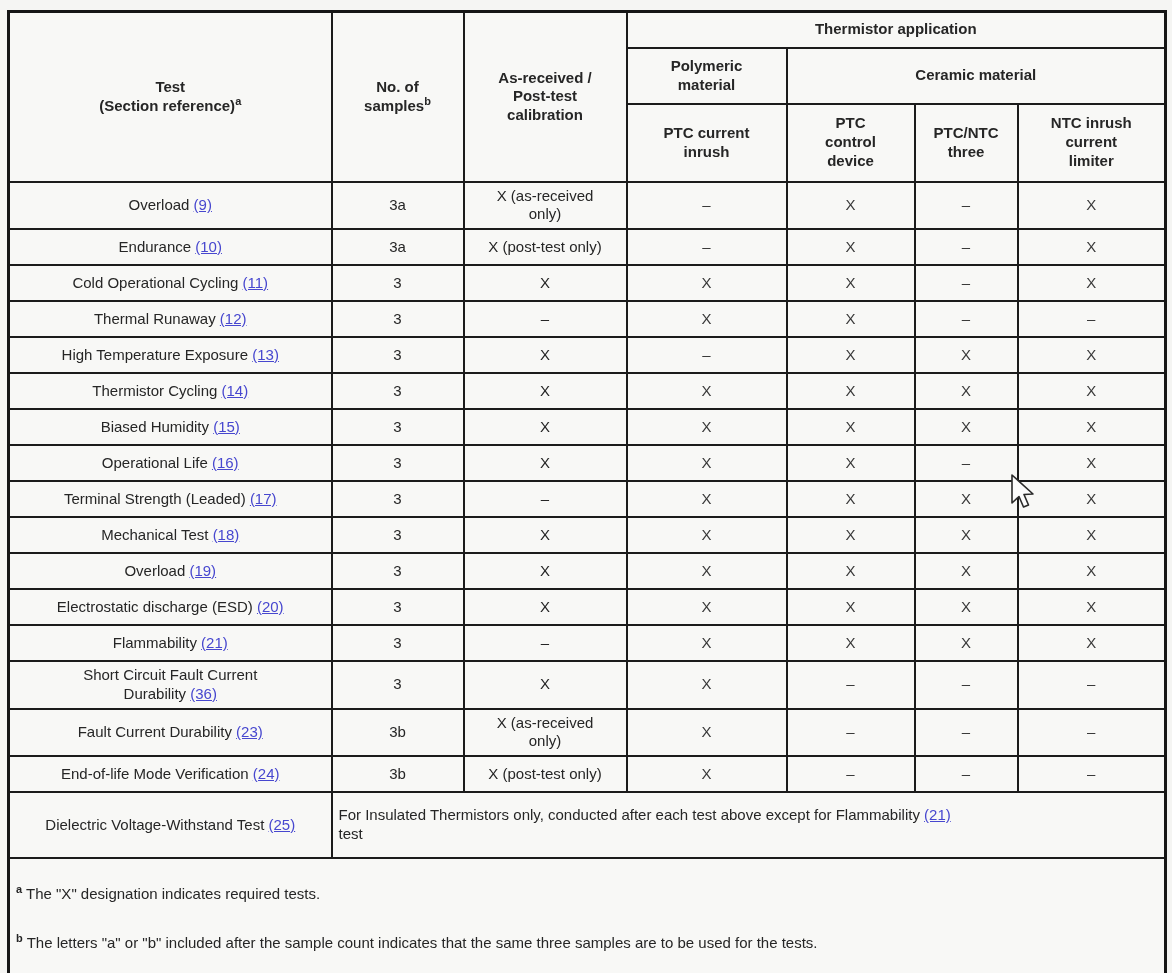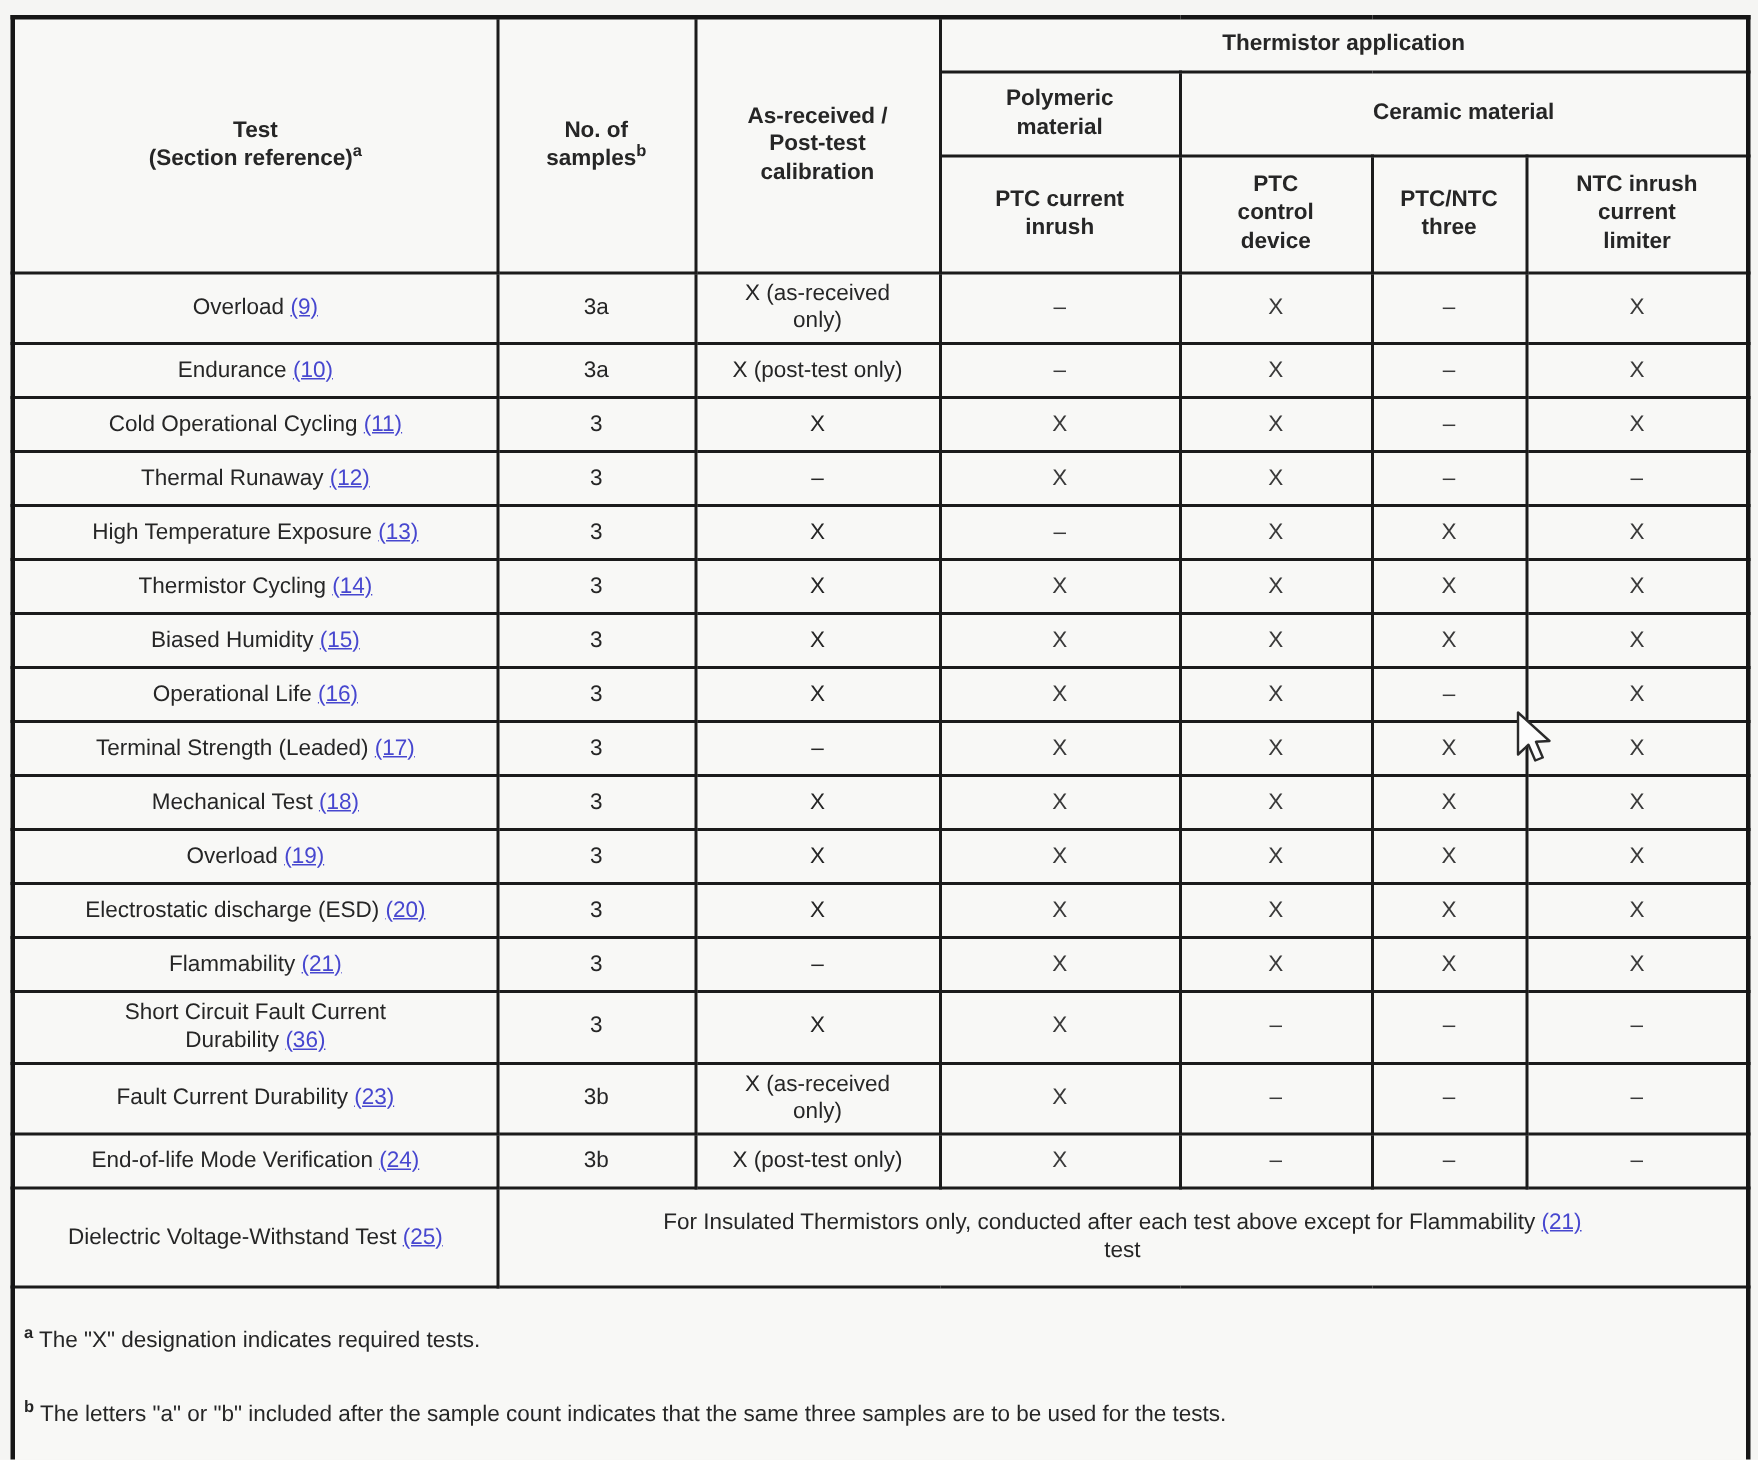--- a/index.html
+++ b/index.html
@@ -61,21 +61,21 @@
   tr.tall-row { height: 60px; }
   thead tr.h1 { height: 36px; }
   thead tr.h2 { height: 56px; }
   thead tr.h3 { height: 78px; }
   a.ref-link {
     color: #4747cf;
     text-decoration: underline;
     cursor: pointer;
   }
   td.note-cell {
-    text-align: center;
+    text-align: left;
     vertical-align: middle;
     height: 56px;
   }
   td.footnote-cell {
     text-align: left;
     padding: 6px 8px 8px 8px;
   }
   .footnote {
     font-size: 15px;
     margin: 3px 0 9px 0;

